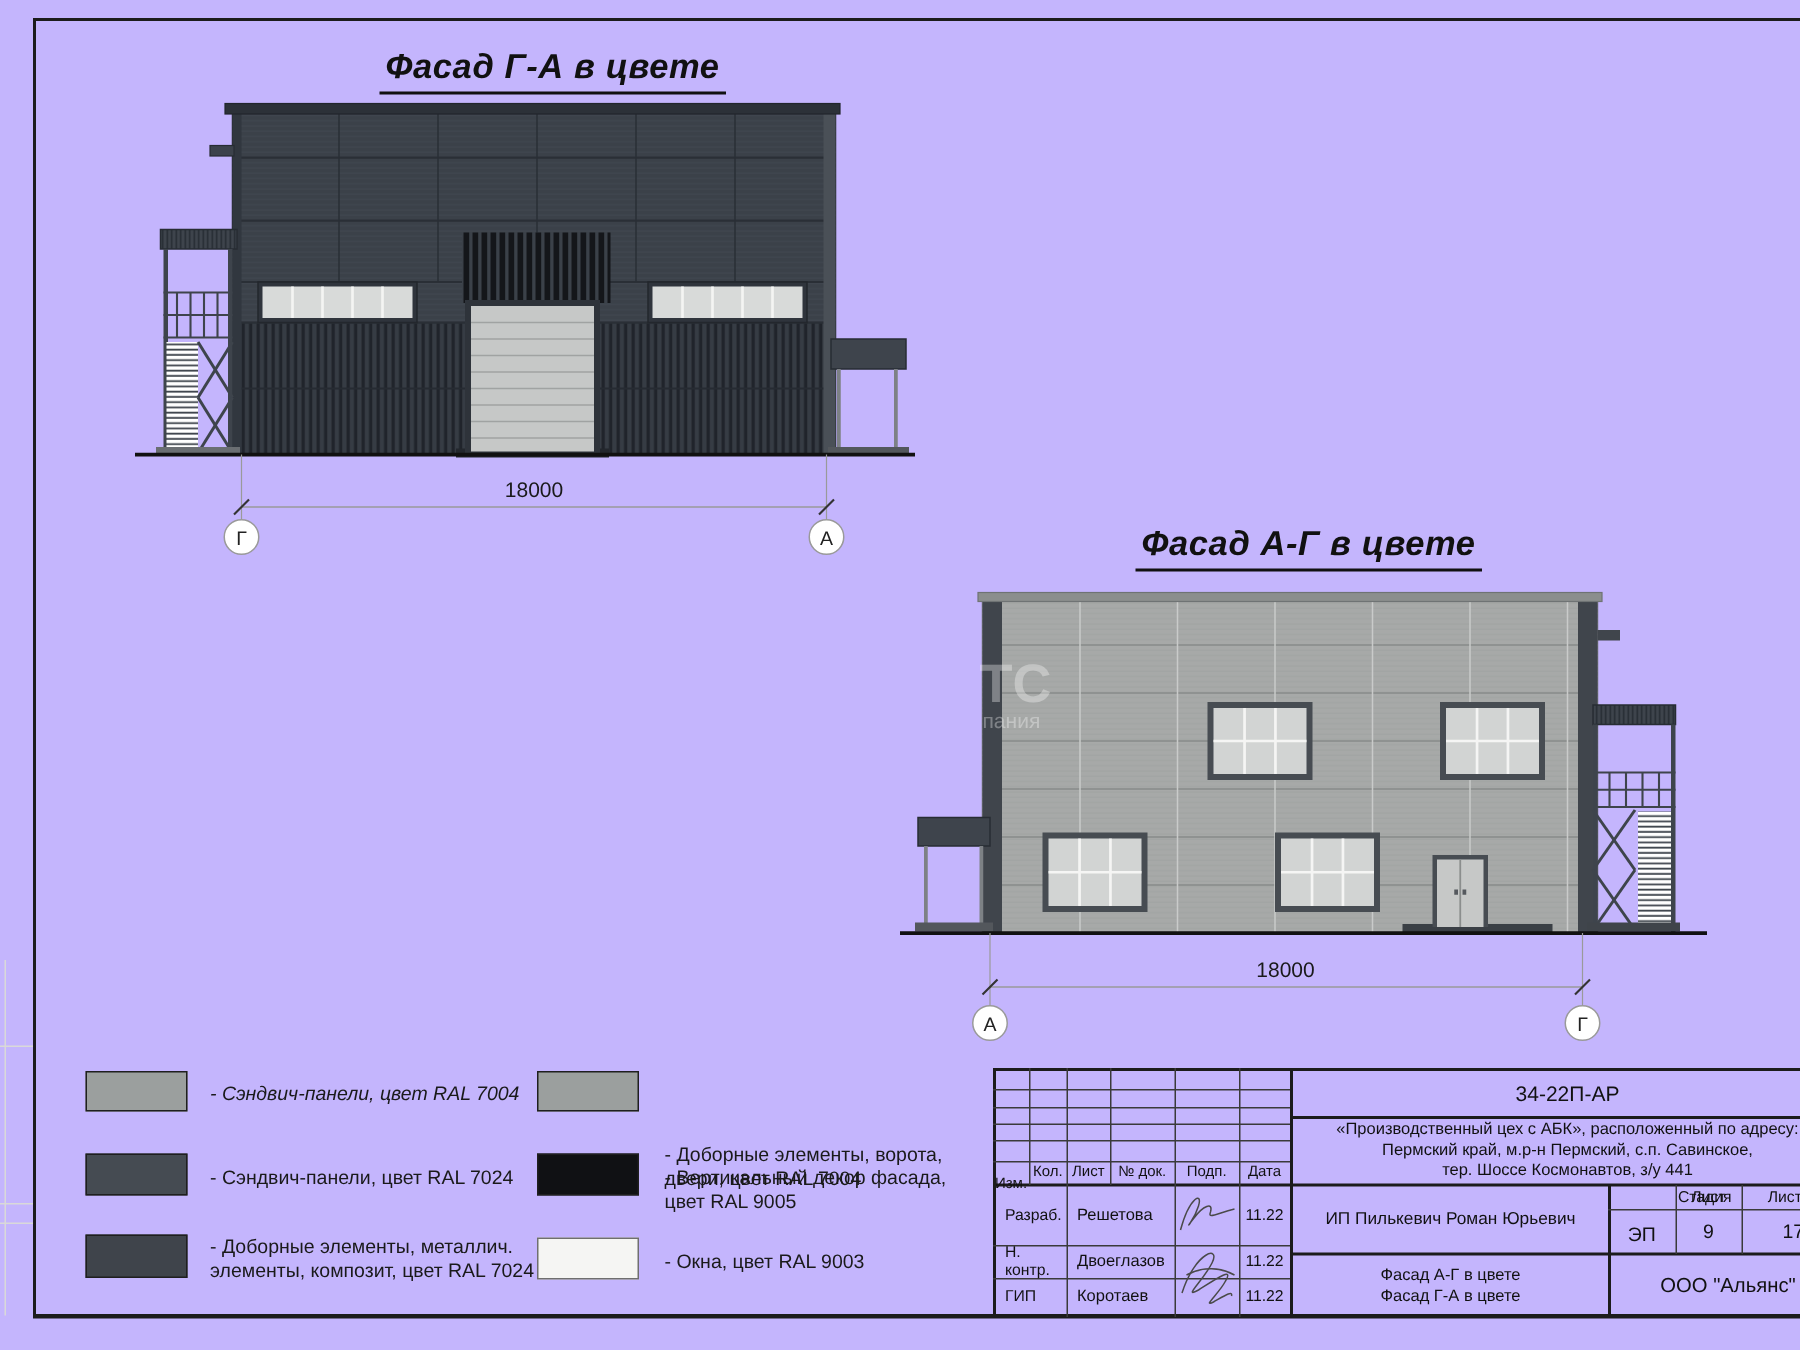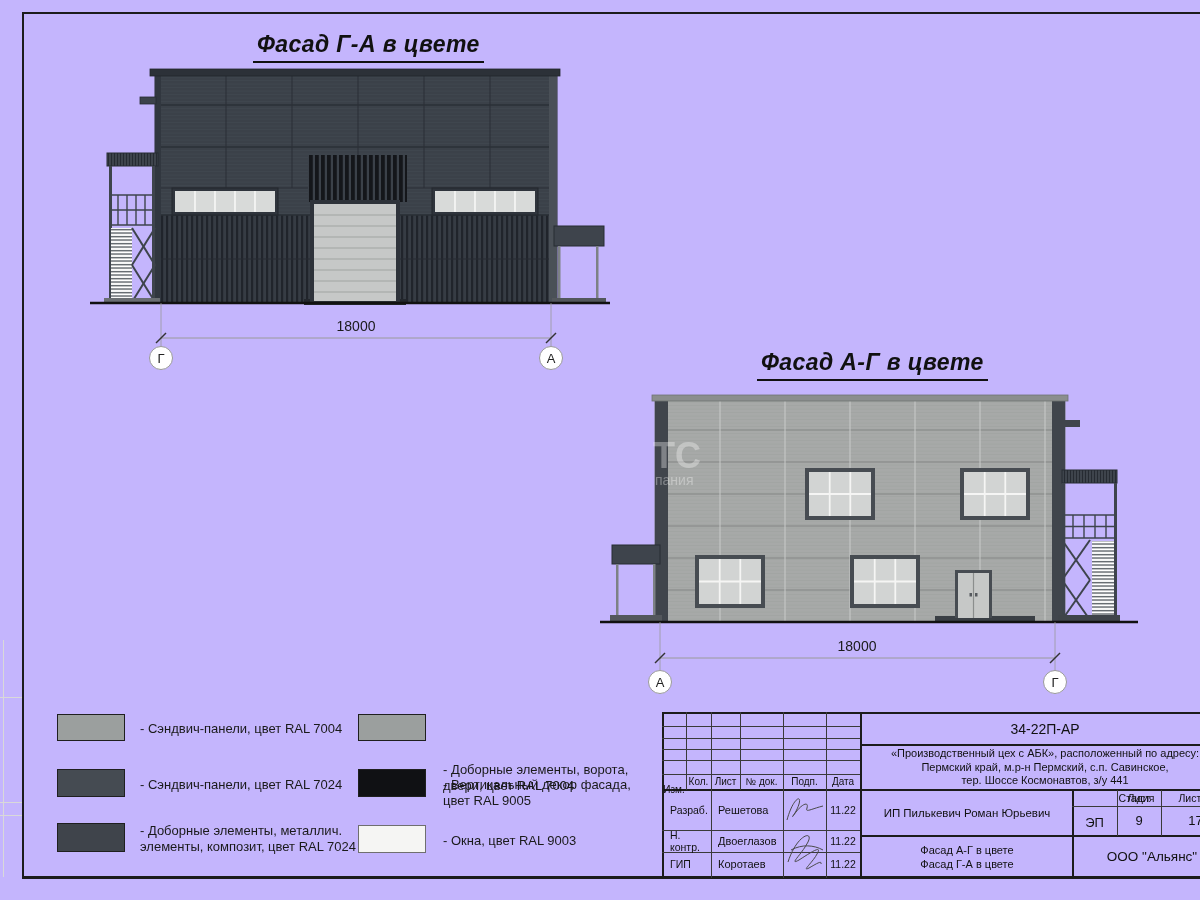--- a/index.html
+++ b/index.html
@@ -309,21 +309,21 @@
     <text x="65" y="302" font-size="13" fill="#222" text-anchor="middle">А</text>
   </g>
   <g>
     <circle cx="460" cy="297" r="11.5" fill="#fff" stroke="#9a9a9a" stroke-width="1"></circle>
     <text x="460" y="302" font-size="13" fill="#222" text-anchor="middle">Г</text>
   </g>
 </svg>
 
 <div>
   <div class="swatch" style="left: 57px; top: 714px; width: 68px; height: 27px; background: rgb(155, 159, 158);"></div>
-  <div class="legend-label" style="left:140px;top:721px;">- Сэндвич-панели, цвет RAL 7004</div>
+  <div class="legend-label" style="left:140px;top:721px;font-style:italic;">- Сэндвич-панели, цвет RAL 7004</div>
 
   <div class="swatch" style="left: 57px; top: 769px; width: 68px; height: 28px; background: rgb(69, 75, 82);"></div>
   <div class="legend-label" style="left:140px;top:777px;">- Сэндвич-панели, цвет RAL 7024</div>
 
   <div class="swatch" style="left: 57px; top: 823px; width: 68px; height: 29px; background: rgb(63, 68, 75);"></div>
   <div class="legend-label" style="left:140px;top:823px;">- Доборные элементы, металлич.
 элементы, композит, цвет RAL 7024</div>
 
   <div class="swatch" style="left: 358px; top: 714px; width: 68px; height: 27px; background: rgb(155, 159, 158);"></div>
   <div class="legend-label" style="left:443px;top:714px;margin-top:48px;">- Доборные элементы, ворота,

